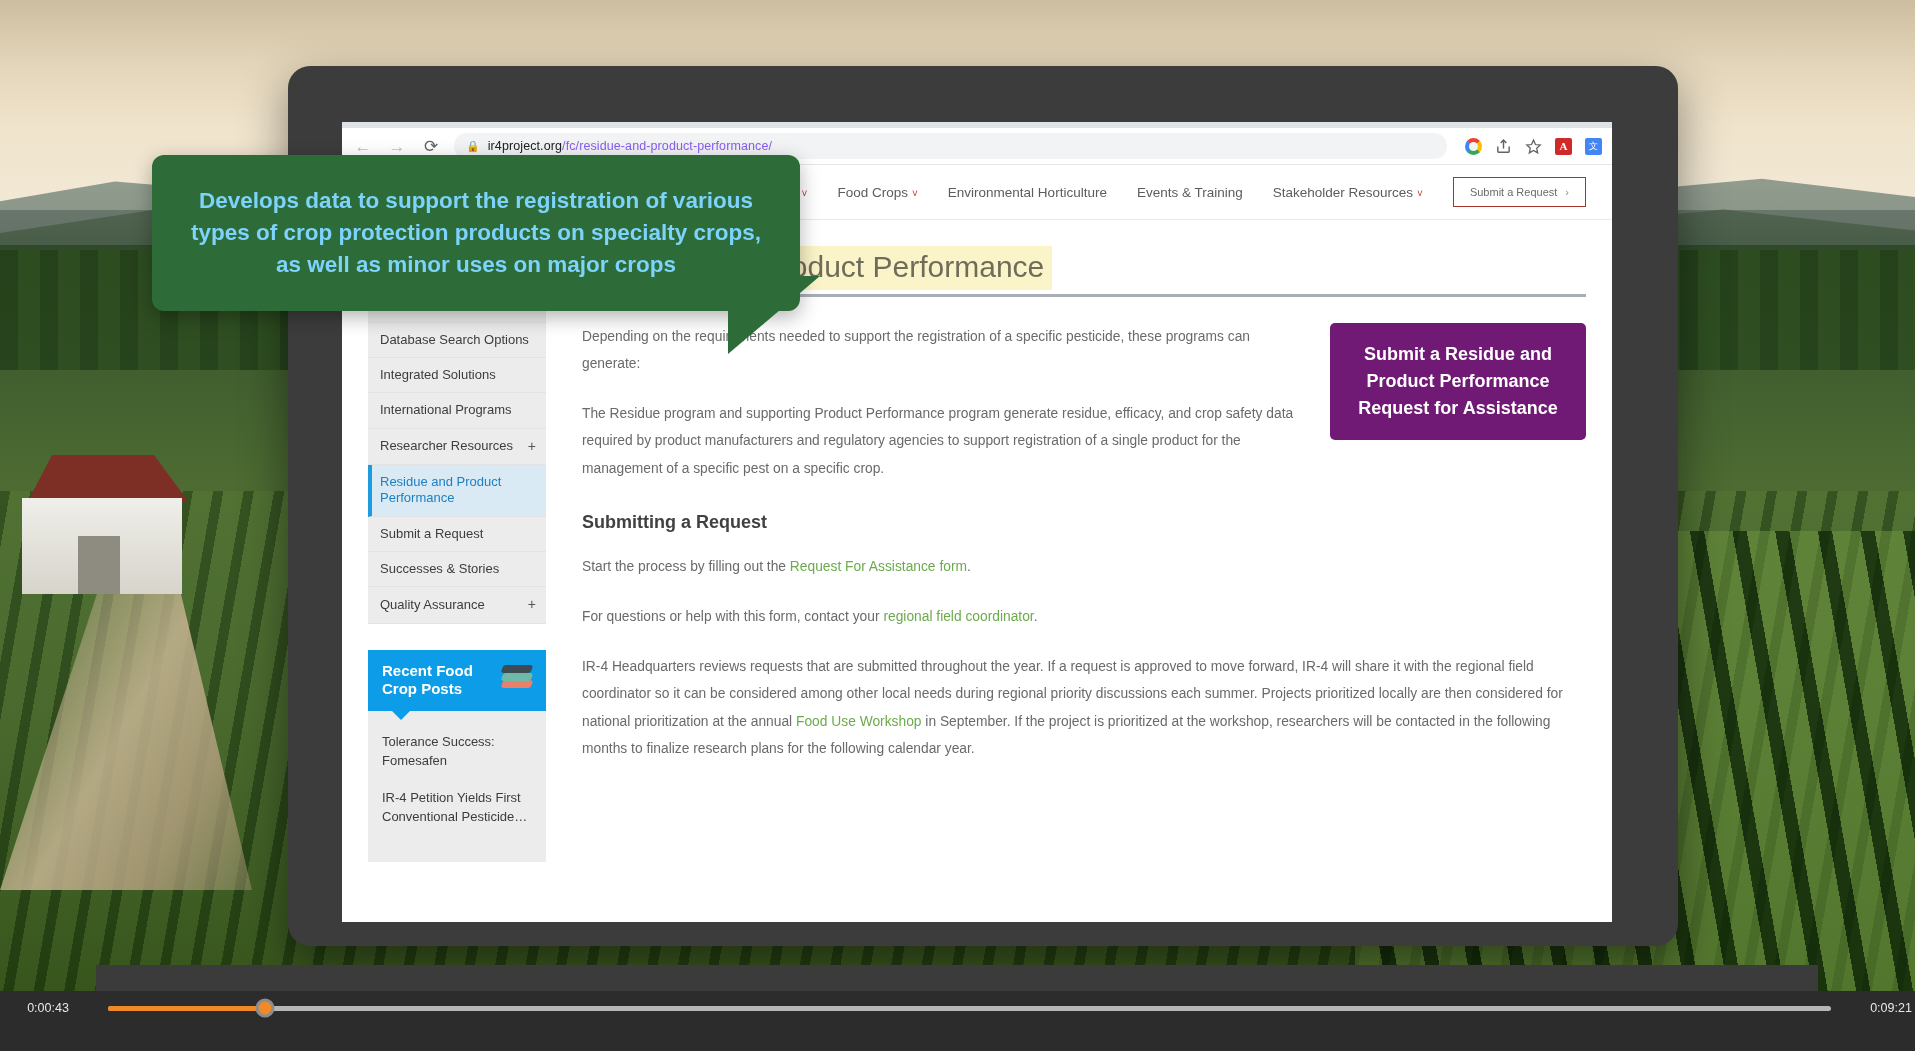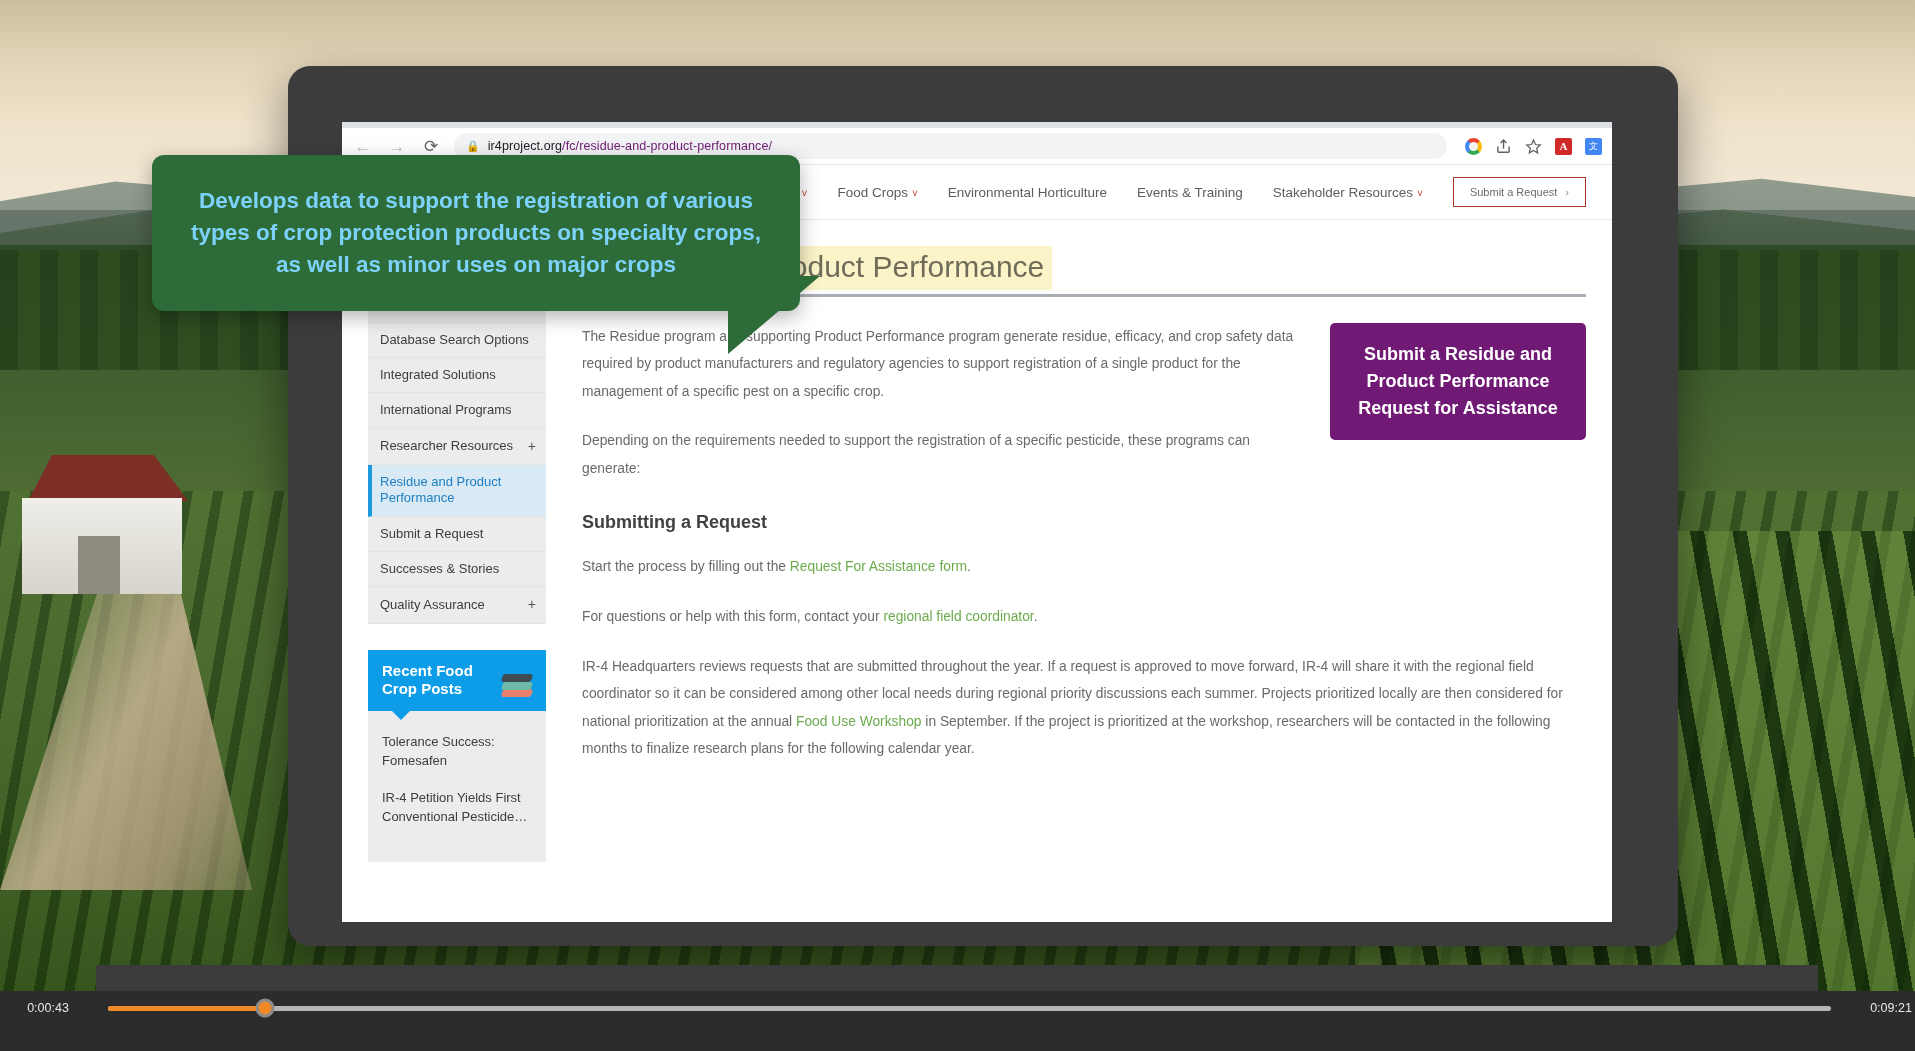--- a/index.html
+++ b/index.html
@@ -46,21 +46,21 @@
   
   .tabstrip{height:6px;background:#dee1e6;}
   .urlbar{height:36px;background:#fff;display:flex;align-items:center;padding:0 10px;gap:12px;
           border-bottom:1px solid #e6e6e6;}
   .navbtn{color:#5f6368;font-size:17px;line-height:1;width:22px;text-align:center;cursor:default;}
   .navbtn.dim{color:#bdc1c6;}
   .omnibox{flex:1;height:26px;background:#f1f3f4;border-radius:13px;display:flex;align-items:center;
            padding:0 12px;gap:8px;}
   .lock{font-size:11px;color:#5f6368;}
   .url{font-size:12.5px;color:#202124;letter-spacing:.1px;white-space:nowrap;}
-  .url .dim{color:#701a75;}
+  .url .dim{color:#8b5cf6;}
   .tbicons{display:flex;align-items:center;gap:13px;padding-left:6px;}
   .tbi{width:17px;height:17px;display:inline-block;position:relative;}
   .g-icon{border-radius:50%;background:
      conic-gradient(from -45deg,#ea4335 0deg 90deg,#fbbc05 90deg 180deg,#34a853 180deg 270deg,#4285f4 270deg 360deg);}
   .g-icon::after{content:"";position:absolute;left:4px;top:4px;width:9px;height:9px;border-radius:50%;background:#f1f3f4;}
   .pdf-icon{background:#cf2a27;border-radius:2px;color:#fff;font-size:11px;font-weight:bold;
             text-align:center;line-height:17px;font-family:"Liberation Serif",serif;}
   .tr-icon{background:#4285f4;border-radius:2px;color:#fff;font-size:9px;text-align:center;line-height:17px;}
 
   
@@ -85,21 +85,21 @@
   .sidelist{border-top:7px solid #15803d;}
   .sideitem{display:flex;justify-content:space-between;align-items:center;gap:6px;
             padding:9px 10px 9px 12px;border-bottom:1px solid #e3e3e3;background:#ececec;
             font-size:13px;color:#3d3d3d;line-height:1.25;cursor:default;}
   .sideitem.active{background:#d9eaf5;color:#1e7fc2;border-left:4px solid #1e9bdd;padding-left:8px;}
   .sideitem .plus{color:#555;font-size:14px;}
   .sidehidden{visibility:hidden;}
 
   .widget{margin-top:26px;}
   .wtitle{background:#0d9ce8;color:#fff;font-size:15px;font-weight:bold;padding:12px 14px;
-          display:flex;justify-content:space-between;align-items:flex-end;gap:8px;line-height:1.25;
+          display:flex;justify-content:space-between;align-items:flex-start;gap:8px;line-height:1.25;
           position:relative;}
   .wtitle .stackicon{width:30px;height:26px;position:relative;flex:none;margin-top:2px;}
   .wtitle .stackicon i{position:absolute;left:0;width:30px;height:8px;border-radius:3px;display:block;}
   .wtitle .stackicon i:nth-child(1){top:16px;background:#e8816c;transform:skewX(-18deg);}
   .wtitle .stackicon i:nth-child(2){top:9px;background:#6fb9a8;transform:skewX(-18deg);}
   .wtitle .stackicon i:nth-child(3){top:1px;background:#3f4b52;transform:skewX(-18deg);}
   .wtitle::after{content:"";position:absolute;left:24px;bottom:-9px;border:9px solid transparent;
                  border-top-color:#0d9ce8;border-bottom:0;}
   .wbody{background:#ececec;padding:22px 14px 18px;}
   .wpost{font-size:13px;color:#3d3d3d;line-height:1.45;margin-bottom:18px;cursor:default;}
@@ -258,22 +258,22 @@
         </div>
       </div>
     </div>
 
     <div class="maincol">
       <h1 class="title">Residue and Product Performance</h1>
       <div class="titlerule"></div>
 
       <div class="introrow">
         <div class="introtext">
+          <p class="body">Depending on the requirements needed to support the registration of a specific pesticide, these programs can generate:</p>
           <p class="body">The Residue program and supporting Product Performance program generate residue, efficacy, and crop safety data required by product manufacturers and regulatory agencies to support registration of a single product for the management of a specific pest on a specific crop.</p>
-          <p class="body">Depending on the requirements needed to support the registration of a specific pesticide, these programs can generate:</p>
         </div>
         <div class="greenbtn">Submit a Residue and Product Performance Request for Assistance</div>
       </div>
 
 
       <h2 class="sub">Submitting a Request</h2>
 
       <p class="body"><span>Start the process by filling out the </span><a class="lk" href="#">Request For Assistance form</a><span>.</span></p>
 
       <p class="body"><span>For questions or help with this form, contact your </span><a class="lk" href="#">regional field coordinator</a><span>.</span></p>

